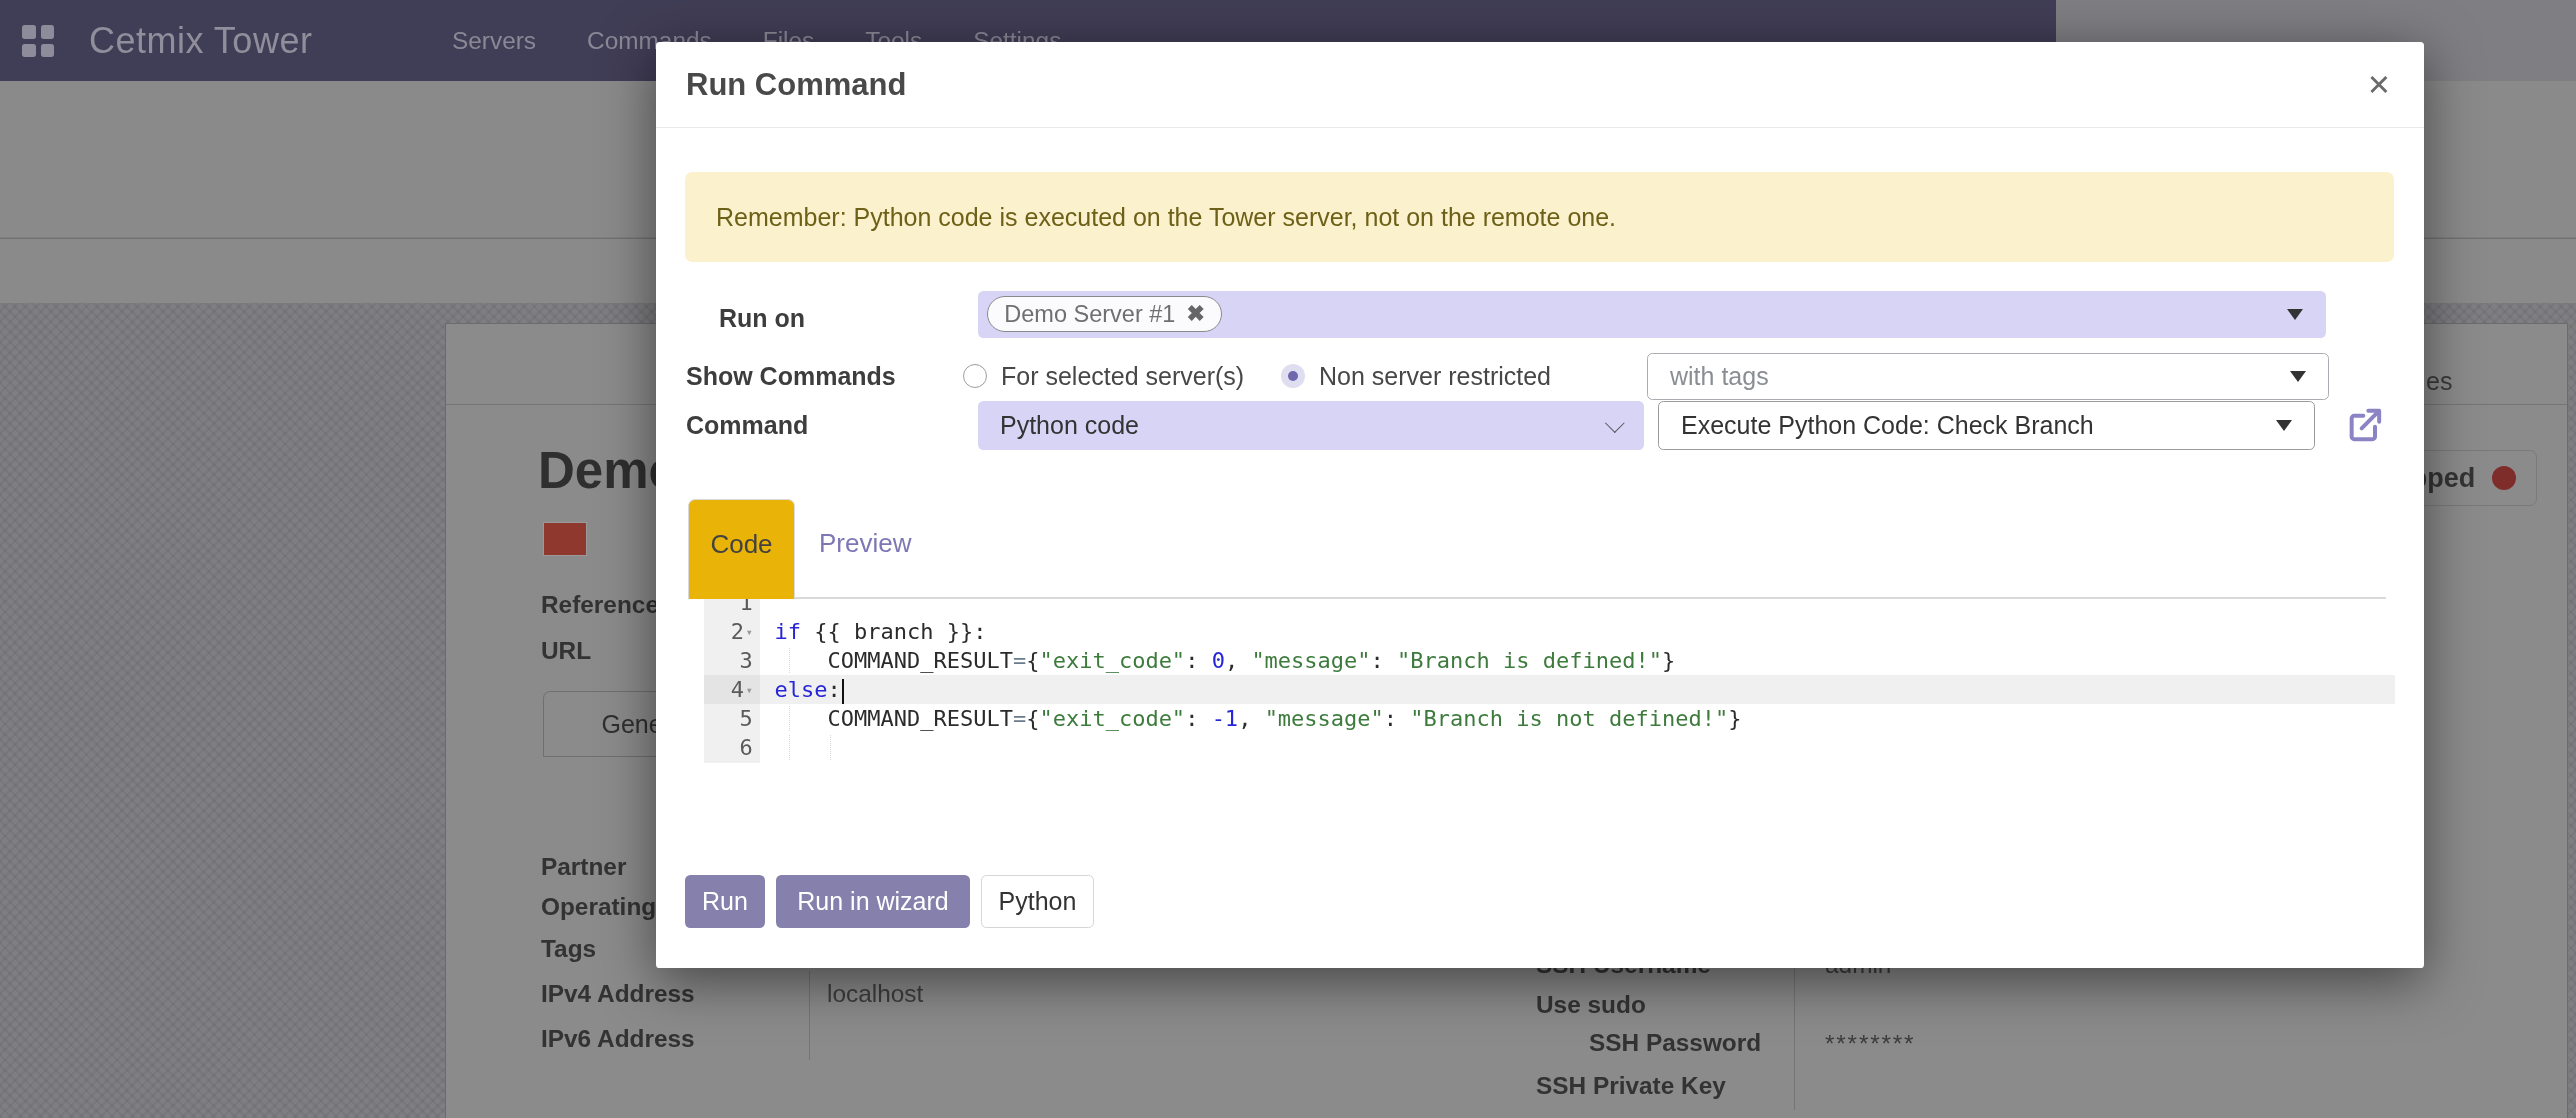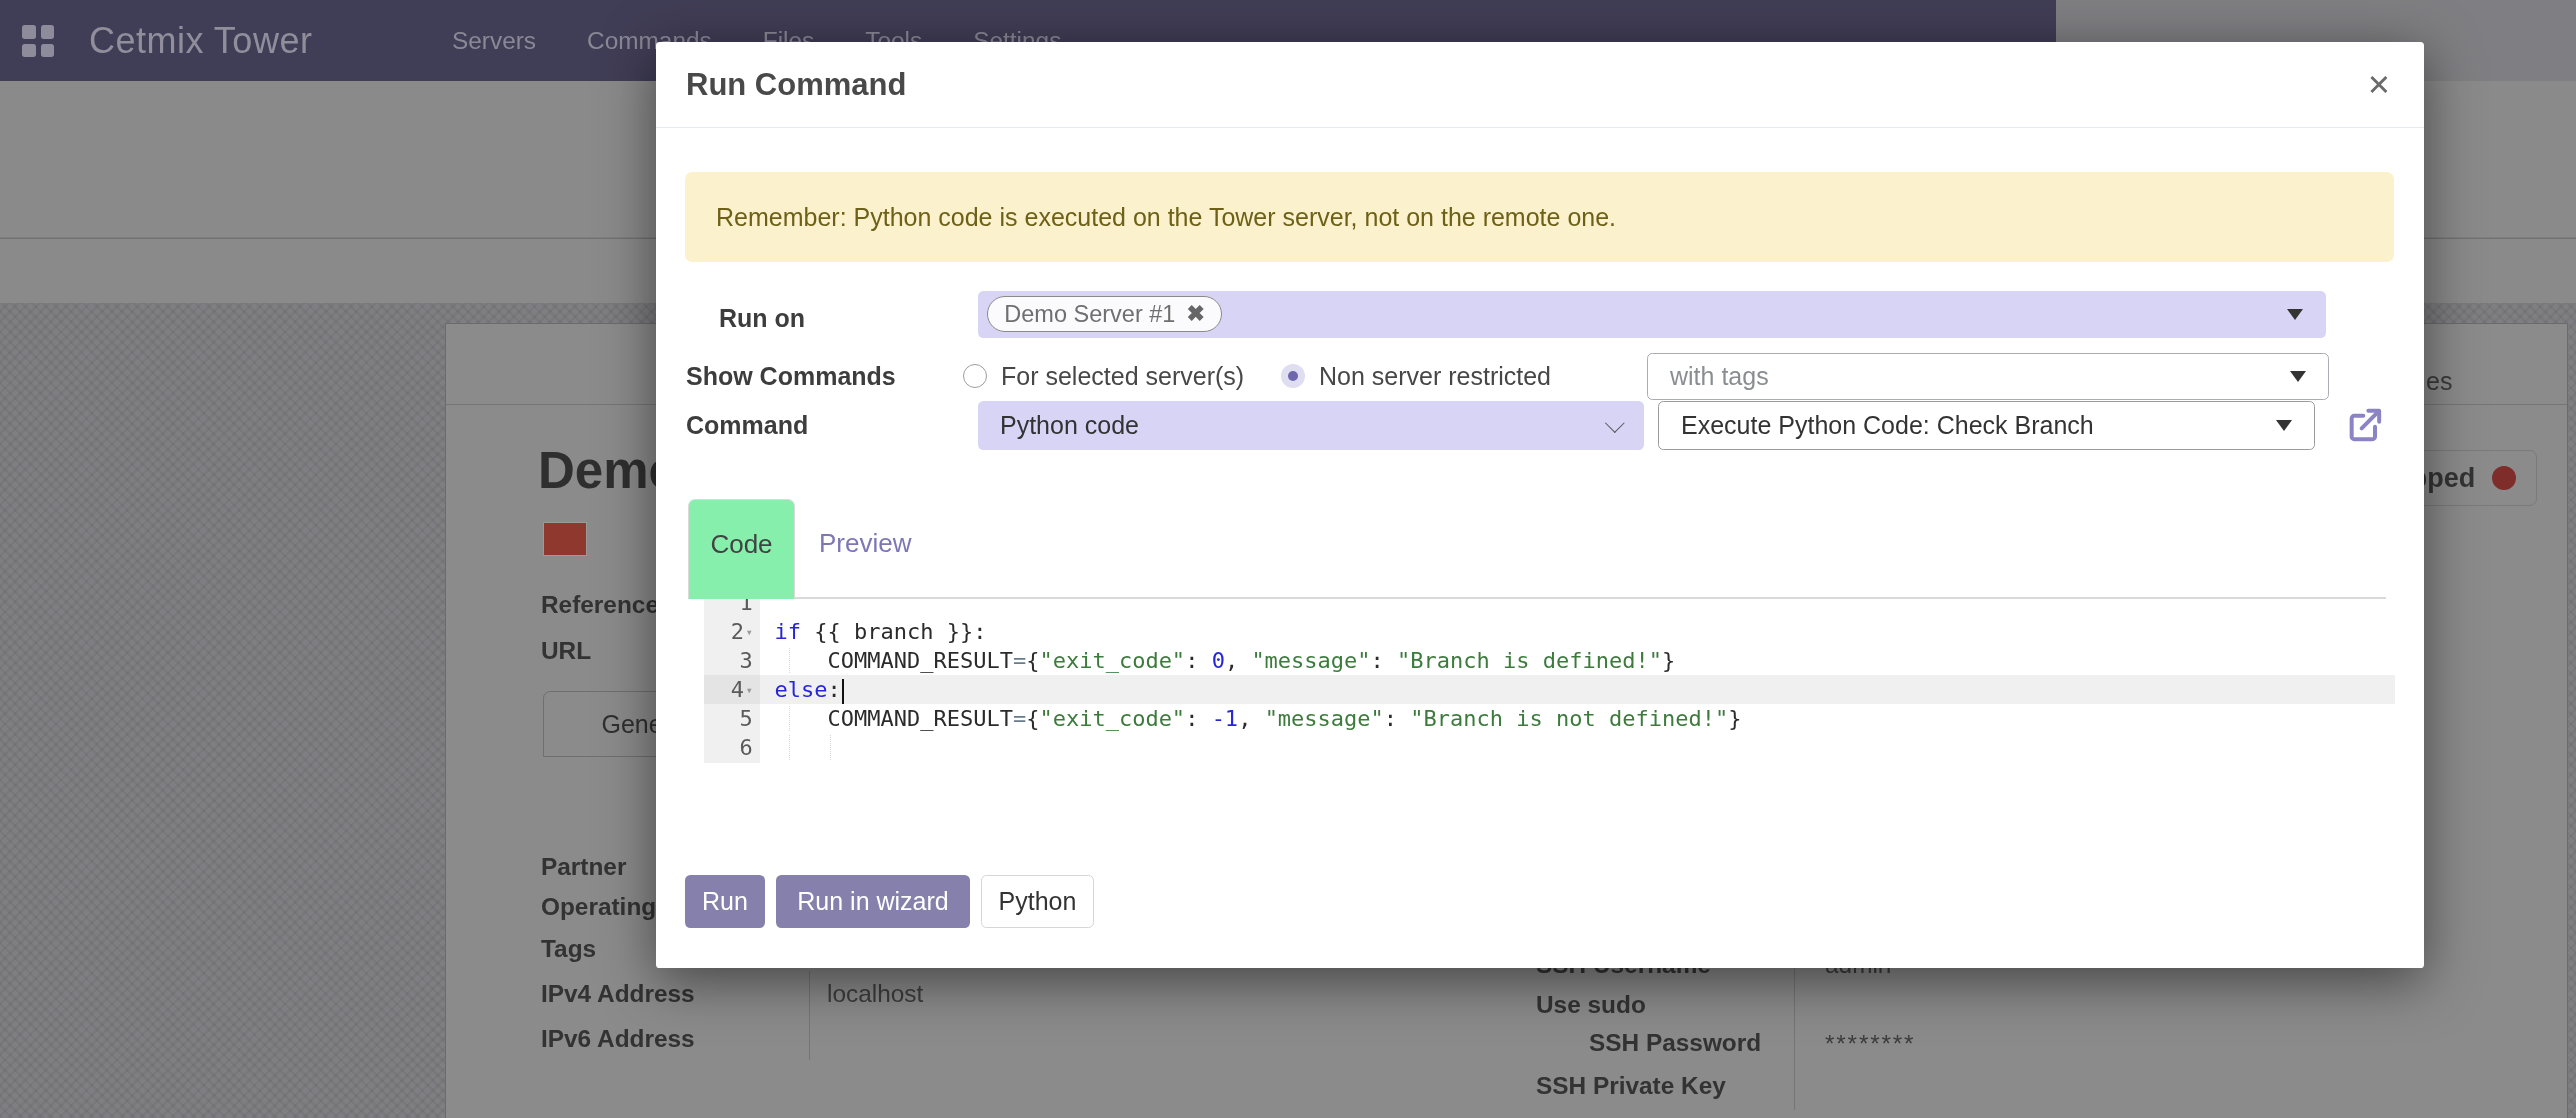--- a/index.html
+++ b/index.html
@@ -77,21 +77,21 @@
   .sel-withtags .txt{font-size:25px;color:#8a8e93;}
   .sel-type{left:322px;top:359px;width:666px;height:49px;background:#d7d4f6;}
   .sel-type .txt{font-size:25px;color:#333;}
   .chev{width:12.6px;height:12.6px;border-right:1.8px solid #555;border-bottom:1.8px solid #555;
         transform:rotate(45deg);margin-top:-5.4px;}
   .sel-cmd{left:1002px;top:359px;width:657px;height:49px;background:#fff;border:1.8px solid #9b9b9b;}
   .sel-cmd .txt{font-size:25px;color:#333;}
   .extlink{left:1689px;top:363px;width:40px;height:40px;}
   .tab-line{left:32px;top:555px;width:1698px;height:1.8px;background:#d9d9d9;}
   .tab-active{left:32px;top:457px;width:107px;height:100px;border:1.8px solid #d9d9d9;border-bottom:none;
-              border-radius:7.2px 7.2px 0 0;background:#86efac;z-index:2;display:flex;justify-content:center;
+              border-radius:7.2px 7.2px 0 0;background:#eab308;z-index:2;display:flex;justify-content:center;
               padding-top:29px;box-sizing:border-box;font-size:26px;color:#424242;}
   .tab-preview{left:163px;top:486px;font-size:26px;color:#7e77b5;}
 
   
   #editor{left:48px;top:546px;width:1691px;height:179px;font-family:"DejaVu Sans Mono",monospace;}
   .gutter{left:0;top:0;width:56px;height:175px;background:#f0f0f0;}
   .grow{height:29px;display:flex;align-items:center;justify-content:flex-end;
         padding-right:7.2px;font-size:22px;color:#5a5a5a;box-sizing:border-box;gap:1.8px;}
   .grow.active{background:#e4e4e4;}
   .fold{font-size:11.7px;color:#999;}

